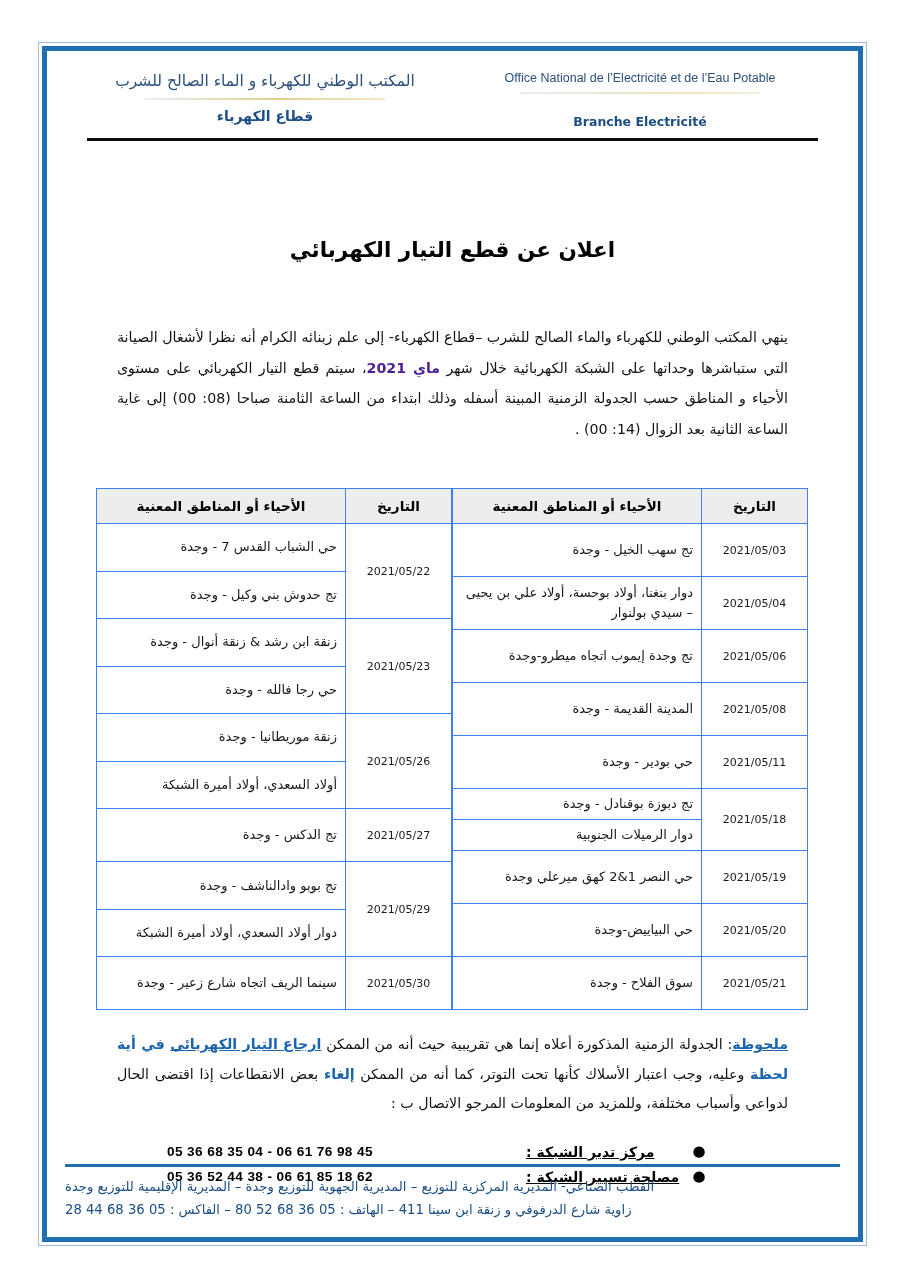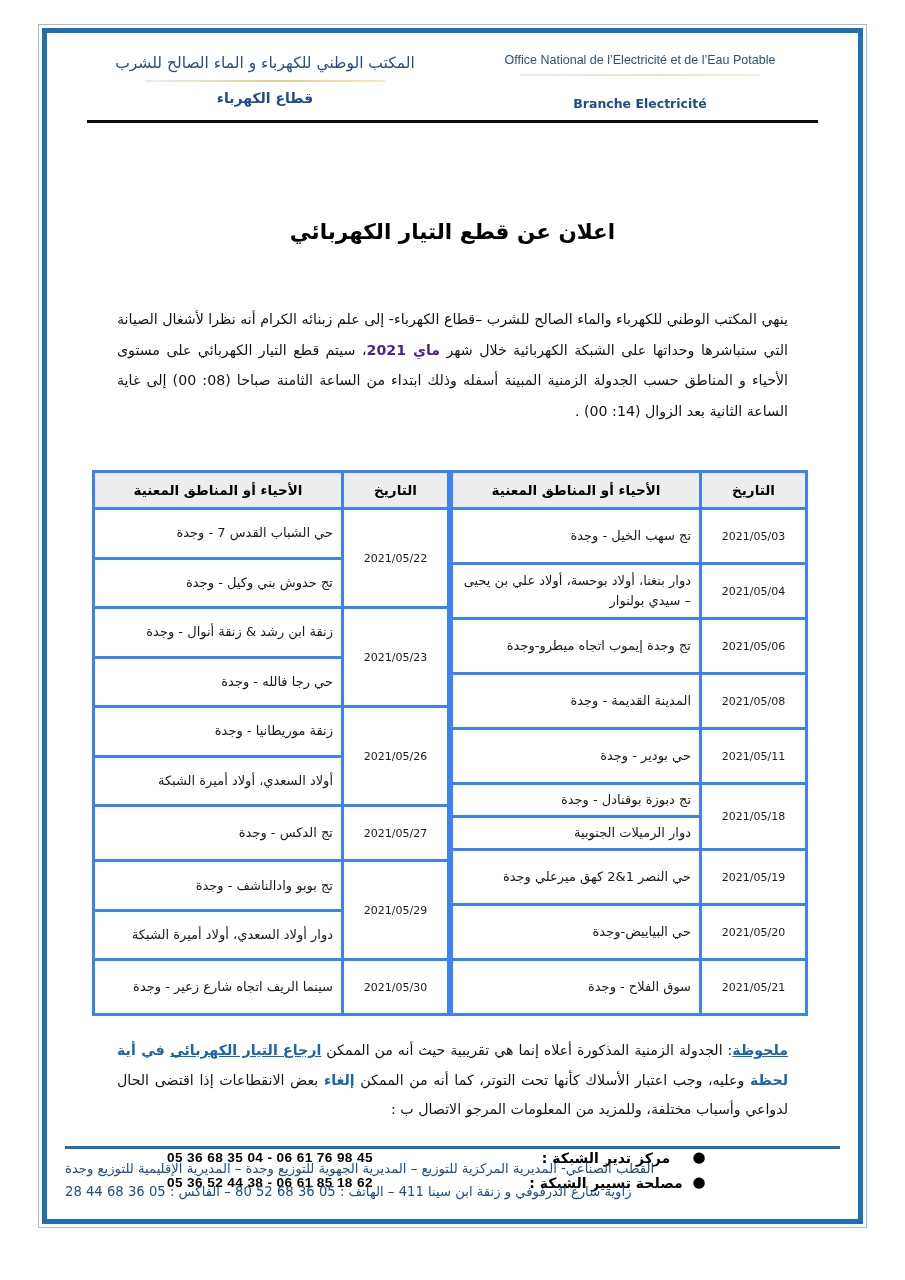--- a/index.html
+++ b/index.html
@@ -13,21 +13,21 @@
     height: 1280px;
     position: relative;
     font-family: "DejaVu Sans", "Liberation Sans", sans-serif;
     overflow: hidden;
   }
 
   
   .page-frame {
     position: absolute;
     left: 38px;
-    top: 24px;
+    top: 42px;
     width: 829px;
     height: 1204px;
     box-sizing: border-box;
     border: 1px solid #9fc0de;
     padding: 3px;
     background: #ffffff;
   }
   .page-frame-inner {
     width: 100%;
     height: 100%;
@@ -134,21 +134,21 @@
   table.sched {
     border-collapse: collapse;
     width: 355px;
     table-layout: fixed;
     direction: rtl;
     font-size: 13px;
     color: #1a1a1a;
   }
   table.sched th,
   table.sched td {
-    border: 3px solid #3b82f6;
+    border: 1px solid #3b82f6;
     padding: 5px 8px;
     vertical-align: middle;
   }
   table.sched thead th {
     background: #ededed;
     font-weight: bold;
     text-align: center;
     font-size: 13.5px;
     height: 24px;
     color: #000;
@@ -207,22 +207,23 @@
     width: 18px;
     font-size: 15px;
     line-height: 1;
     color: #000;
     text-align: center;
   }
   .contact-label {
     width: 160px;
     font-size: 14px;
     font-weight: bold;
+    text-decoration: underline;
     color: #000;
-    text-align: center;
+    text-align: left;
     padding-right: 4px;
   }
   .contact-nums {
     flex: 1;
     direction: ltr;
     text-align: left;
     font-size: 13.6px;
     font-weight: bold;
     color: #000;
     font-family: "Liberation Sans", sans-serif;

